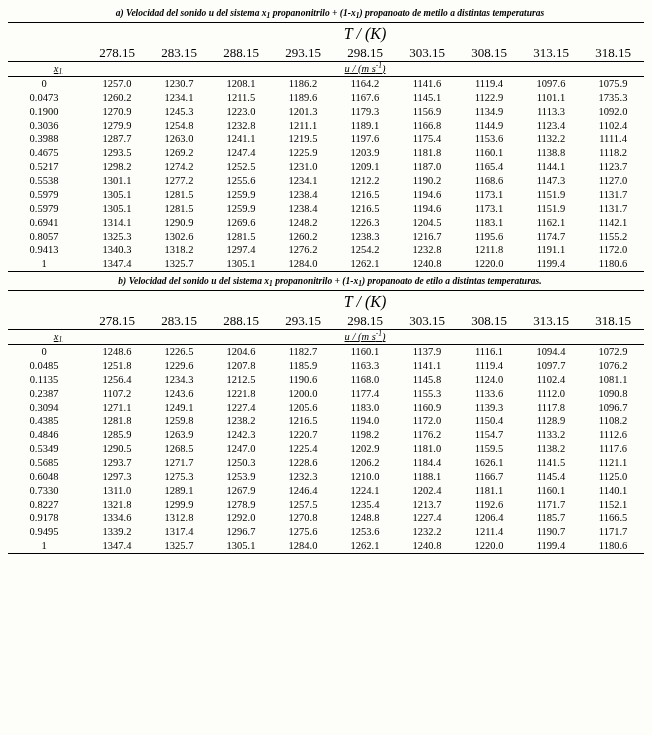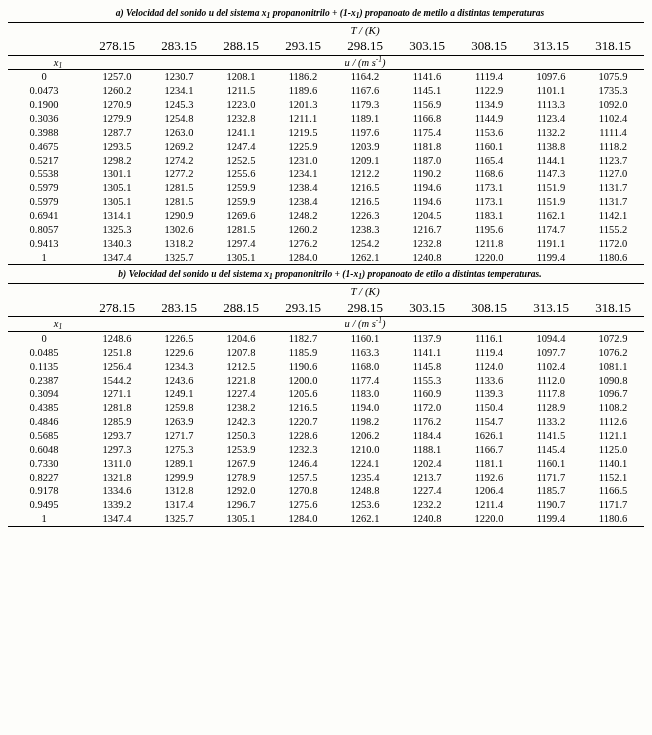--- a/index.html
+++ b/index.html
@@ -50,24 +50,25 @@
   .rule-bottom td {
     border-bottom: 1.3px solid #000;
   }
   .rule-thin td {
     border-bottom: 0.9px solid #000;
   }
   .unit-row td {
     font-size: 10.5px;
     font-style: italic;
     padding-bottom: 1px;
+    text-decoration: underline;
   }
   .tk-head td {
     font-style: italic;
-    font-size: 11px;
+    font-size: 16px;
   }
   .temp-row td {
     font-size: 13px;
     padding-bottom: 1px;
   }
   .x1-head {
     font-style: italic;
     font-size: 10.5px;
     text-align: left;
     padding-left: 22px !important;
@@ -390,21 +391,21 @@
             <td>1212.5</td>
             <td>1190.6</td>
             <td>1168.0</td>
             <td>1145.8</td>
             <td>1124.0</td>
             <td>1102.4</td>
             <td>1081.1</td>
           </tr>
         <tr>
             <td class="xcell">0.2387</td>
-            <td>1544.2</td>
+            <td>1107.2</td>
             <td>1243.6</td>
             <td>1221.8</td>
             <td>1200.0</td>
             <td>1177.4</td>
             <td>1155.3</td>
             <td>1133.6</td>
             <td>1112.0</td>
             <td>1090.8</td>
           </tr>
         <tr>
@@ -435,20 +436,32 @@
             <td class="xcell">0.4846</td>
             <td>1285.9</td>
             <td>1263.9</td>
             <td>1242.3</td>
             <td>1220.7</td>
             <td>1198.2</td>
             <td>1176.2</td>
             <td>1154.7</td>
             <td>1133.2</td>
             <td>1112.6</td>
+          </tr>
+        <tr>
+            <td class="xcell">0.5349</td>
+            <td>1290.5</td>
+            <td>1268.5</td>
+            <td>1247.0</td>
+            <td>1225.4</td>
+            <td>1202.9</td>
+            <td>1181.0</td>
+            <td>1159.5</td>
+            <td>1138.2</td>
+            <td>1117.6</td>
           </tr>
         <tr>
             <td class="xcell">0.5685</td>
             <td>1293.7</td>
             <td>1271.7</td>
             <td>1250.3</td>
             <td>1228.6</td>
             <td>1206.2</td>
             <td>1184.4</td>
             <td>1626.1</td>

